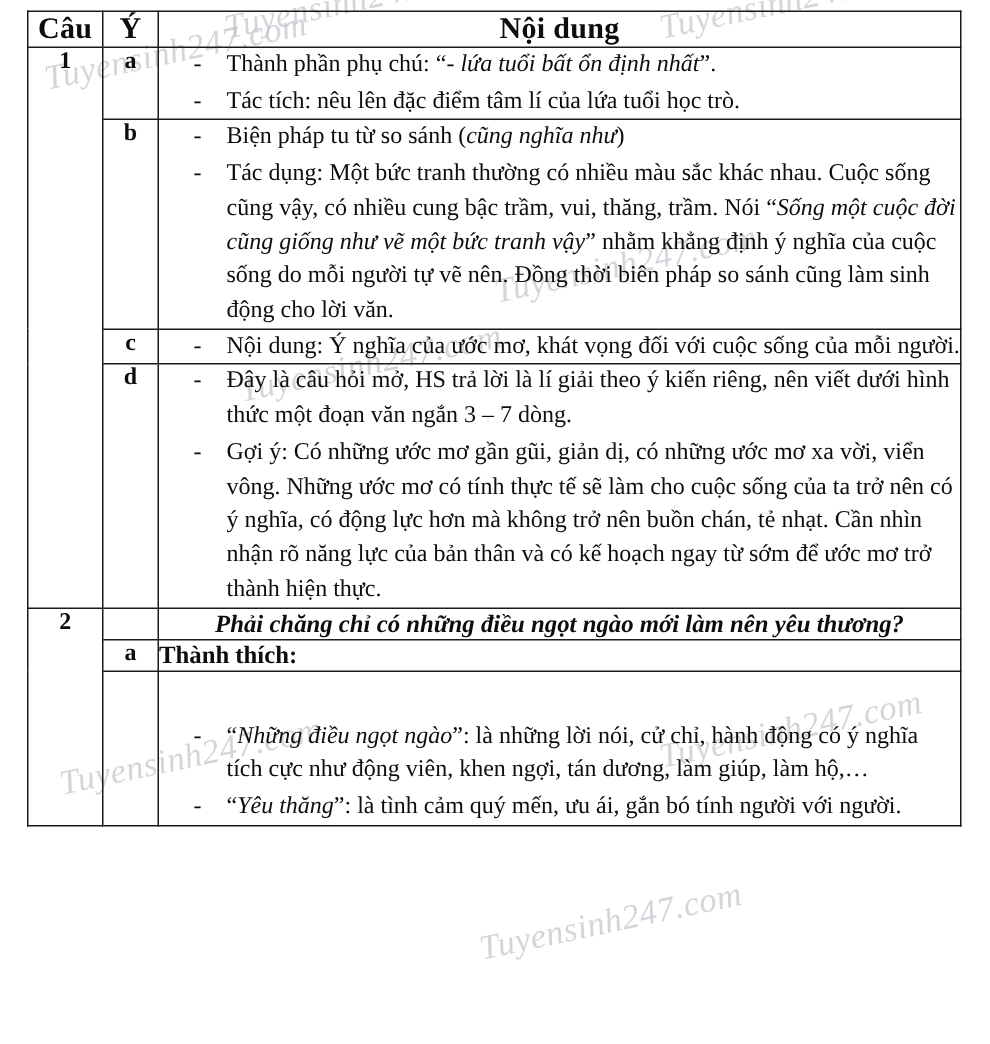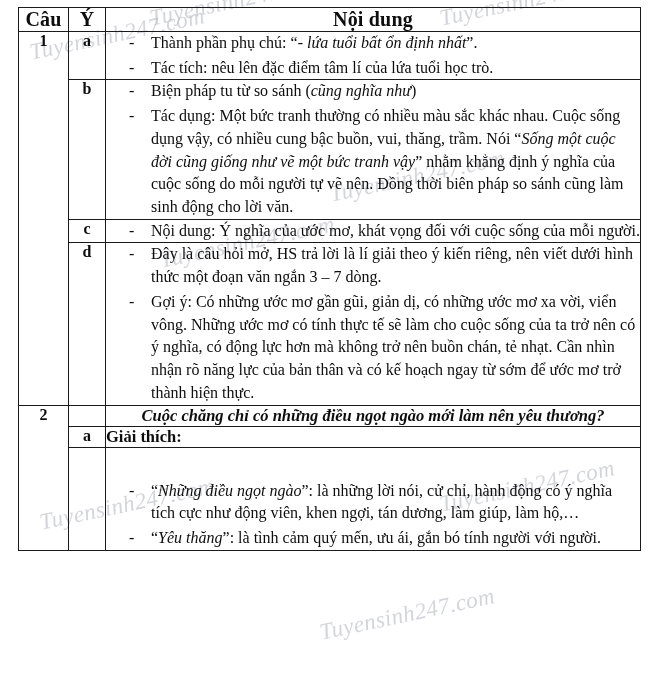--- a/index.html
+++ b/index.html
@@ -151,21 +151,21 @@
               <li><span>Thành phần phụ chú: “- </span><span class="it">lứa tuổi bất ổn định nhất</span><span>”.</span></li>
               <li><span>Tác tích: nêu lên đặc điểm tâm lí của lứa tuổi học trò.</span></li>
             </ul>
           </td>
         </tr>
         <tr>
           <td class="key">b</td>
           <td class="body">
             <ul class="dashlist">
               <li><span>Biện pháp tu từ so sánh (</span><span class="it">cũng nghĩa như</span><span>)</span></li>
-              <li><span>Tác dụng: Một bức tranh thường có nhiều màu sắc khác nhau. Cuộc sống dụng vậy, có nhiều cung bậc buồn, vui, thăng, trầm. Nói “</span><span class="it">Sống một cuộc đời cũng giống như vẽ một bức tranh vậy</span><span>” nhằm khẳng định ý nghĩa của cuộc sống do mỗi người tự vẽ nên. Đồng thời biên pháp so sánh cũng làm sinh động cho lời văn.</span></li>
+              <li><span>Tác dụng: Một bức tranh thường có nhiều màu sắc khác nhau. Cuộc sống cũng vậy, có nhiều cung bậc trầm, vui, thăng, trầm. Nói “</span><span class="it">Sống một cuộc đời cũng giống như vẽ một bức tranh vậy</span><span>” nhằm khẳng định ý nghĩa của cuộc sống do mỗi người tự vẽ nên. Đồng thời biên pháp so sánh cũng làm sinh động cho lời văn.</span></li>
             </ul>
           </td>
         </tr>
         <tr>
           <td class="key">c</td>
           <td class="body">
             <ul class="dashlist">
               <li><span>Nội dung: Ý nghĩa của ước mơ, khát vọng đối với cuộc sống của mỗi người.</span></li>
             </ul>
           </td>
@@ -175,25 +175,25 @@
           <td class="body">
             <ul class="dashlist">
               <li><span>Đây là câu hỏi mở, HS trả lời là lí giải theo ý kiến riêng, nên viết dưới hình thức một đoạn văn ngắn 3 – 7 dòng.</span></li>
               <li><span>Gợi ý: Có những ước mơ gần gũi, giản dị, có những ước mơ xa vời, viển vông. Những ước mơ có tính thực tế sẽ làm cho cuộc sống của ta trở nên có ý nghĩa, có động lực hơn mà không trở nên buồn chán, tẻ nhạt. Cần nhìn nhận rõ năng lực của bản thân và có kế hoạch ngay từ sớm để ước mơ trở thành hiện thực.</span></li>
             </ul>
           </td>
         </tr>
         <tr>
           <td class="num" rowspan="3">2</td>
           <td class="key"></td>
-          <td class="heading-line">Cuộc chăng chỉ có những điều ngọt ngào mới làm nên yêu thương?</td>
+          <td class="heading-line">Phải chăng chỉ có những điều ngọt ngào mới làm nên yêu thương?</td>
         </tr>
         <tr>
           <td class="key">a</td>
-          <td class="sub-heading">Giải thích:</td>
+          <td class="sub-heading">Thành thích:</td>
         </tr>
         <tr>
           <td class="key"></td>
           <td class="body">
             <div class="empty-pad"></div>
             <ul class="dashlist">
               <li><span>“</span><span class="it">Những điều ngọt ngào</span><span>”: là những lời nói, cử chỉ, hành động có ý nghĩa tích cực như động viên, khen ngợi, tán dương, làm giúp, làm hộ,…</span></li>
               <li><span>“</span><span class="it">Yêu thăng</span><span>”: là tình cảm quý mến, ưu ái, gắn bó tính người với người.</span></li>
             </ul>
           </td>

